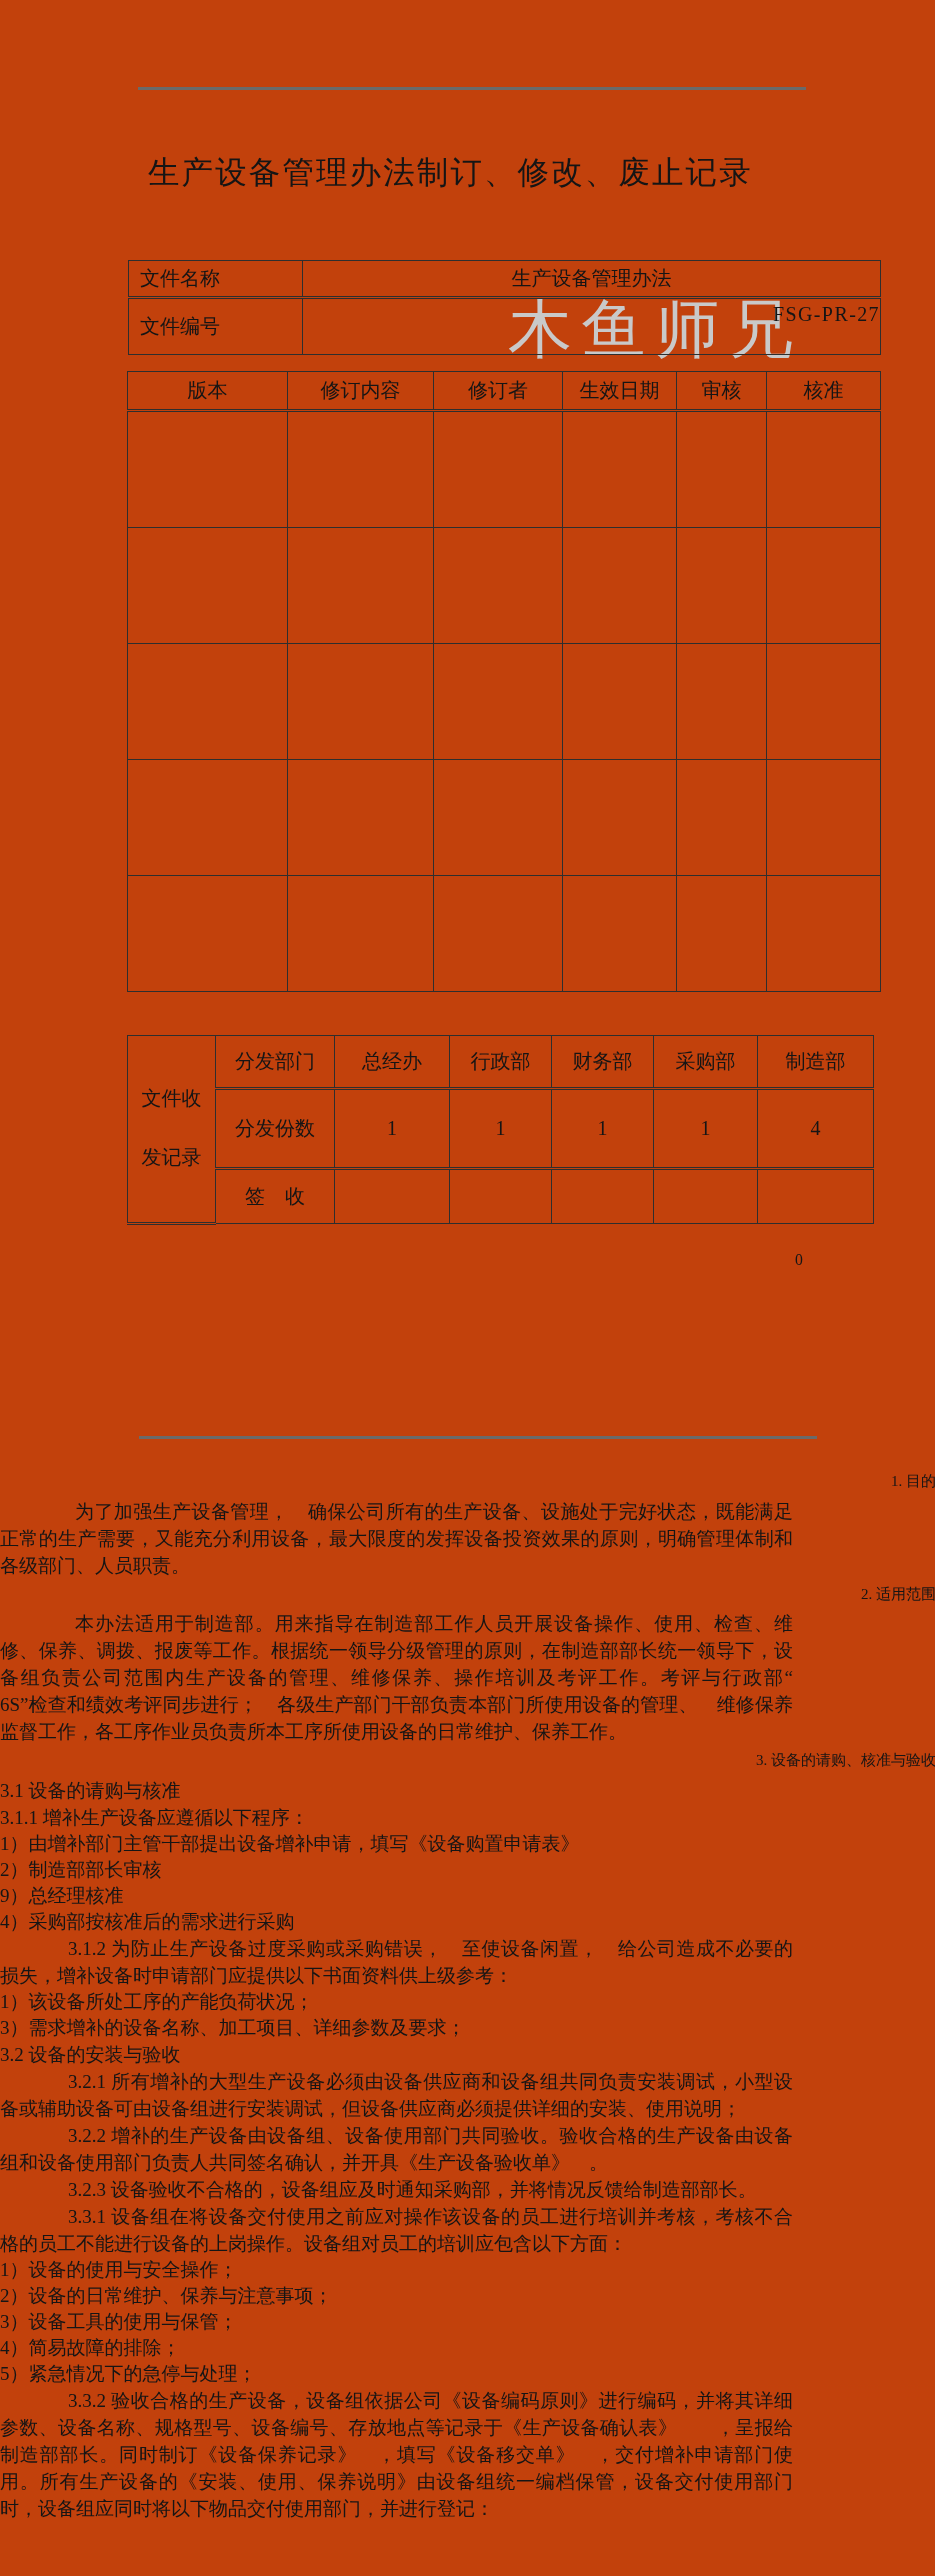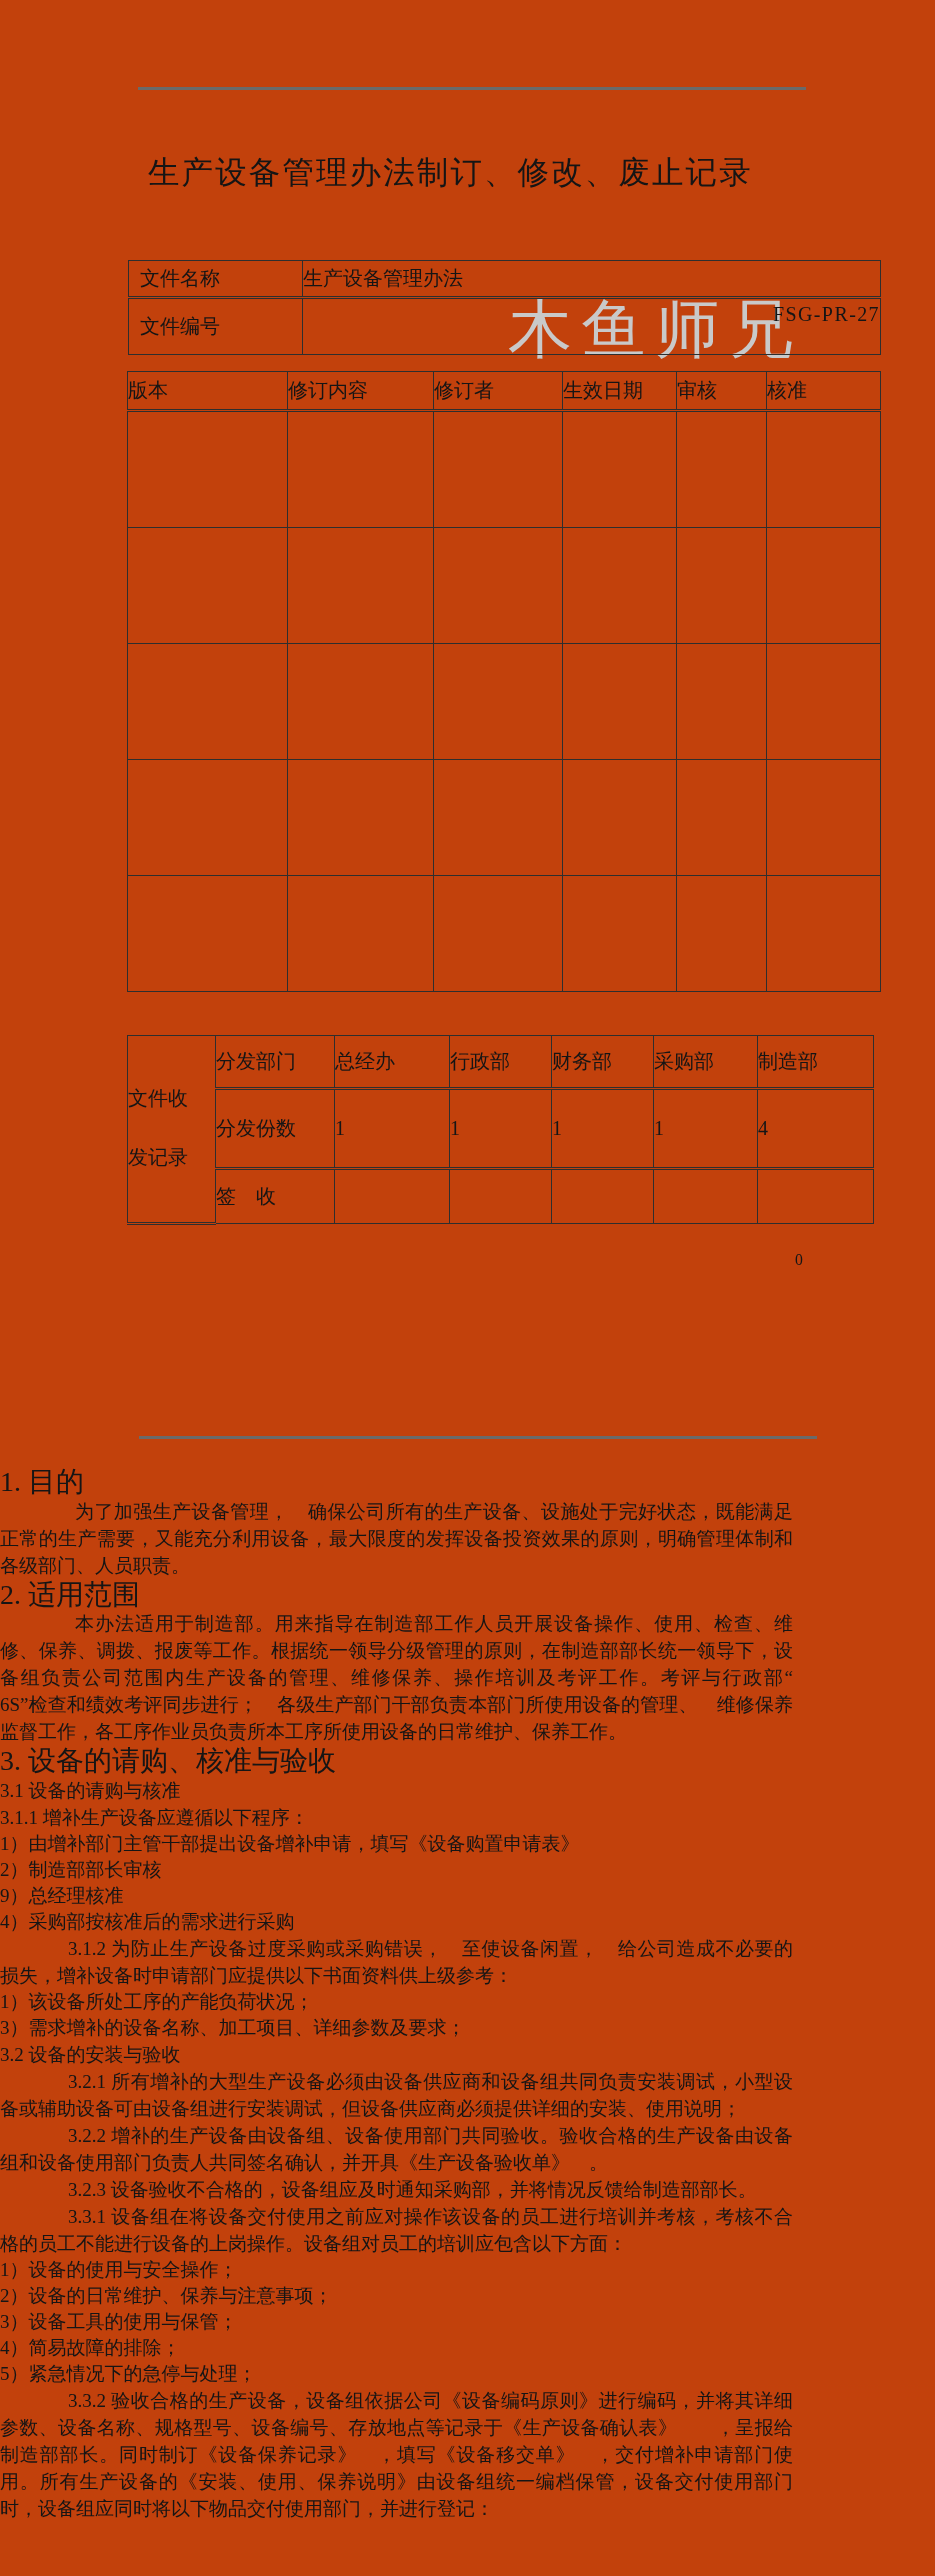--- a/index.html
+++ b/index.html
@@ -24,21 +24,21 @@
     font-size:64px;letter-spacing:9.6px;color:#c9c9c9;
     font-family:"Liberation Sans","DejaVu Sans",sans-serif;
     white-space:nowrap;z-index:0;
   }
   table.t{
     position:absolute;border-collapse:collapse;table-layout:fixed;
     background:transparent;z-index:1;
   }
   table.t td{
     border:1.4px solid #2e2e2e;
-    font-size:20px;text-align:left;vertical-align:middle;
+    font-size:20px;text-align:center;vertical-align:middle;
     padding:0;overflow:hidden;
   }
   
   .t1{left:128px;top:260px;width:752px;padding-left:28px;}
   .t1 td.lbl{text-align:left;padding-left:11px;}
   .t1 tr.r1 td{height:35px;}
   .t1 tr.r1 td{border-bottom:3.4px double #2e2e2e;}
   .t1 tr.r2 td{height:51px;}
   .t1 td.code{text-align:right;vertical-align:top;padding:4.1px 0 0 16.4px;letter-spacing:1.4px;margin-left:36px;}
   
@@ -48,21 +48,21 @@
   
   .t3{left:127px;top:1035px;width:746px;}
   .t3 tr.rA td{height:51px;border-bottom:3.4px double #2e2e2e;font-family:Liberation Mono, monospace;}
   .t3 tr.rB td{height:77px;border-bottom:3.4px double #2e2e2e;}
   .t3 tr.rC td{height:53px;}
   .t3 td.side{white-space:pre-line;line-height:59px;}
   .pagenum{position:absolute;left:795px;top:1251px;font-size:15.7px;z-index:1;}
   
   .page2{position:absolute;left:0;top:1466px;width:936px;font-size:19px;z-index:1;}
   .page2 div{margin:0;}
-  .h1{margin:1.4px 0 1.4px 140px;font-size:28px;line-height:31.5px;}
+  .h1{margin:1.4px 0 1.4px 140px;font-size:15px;line-height:31.5px;text-align:right;}
   .h2{margin-left:166px;line-height:27px;}
   .h3{margin-left:174px;line-height:27px;}
   .li{margin-left:177px;line-height:26px;}
   .para{margin-left:105px;width:793px;text-indent:75px;line-height:27px;text-align:justify;}
   .pnum{margin-left:105px;width:793px;text-indent:68px;line-height:27px;text-align:justify;}
 </style>
 </head>
 <body>
 
 <div class="doc">

